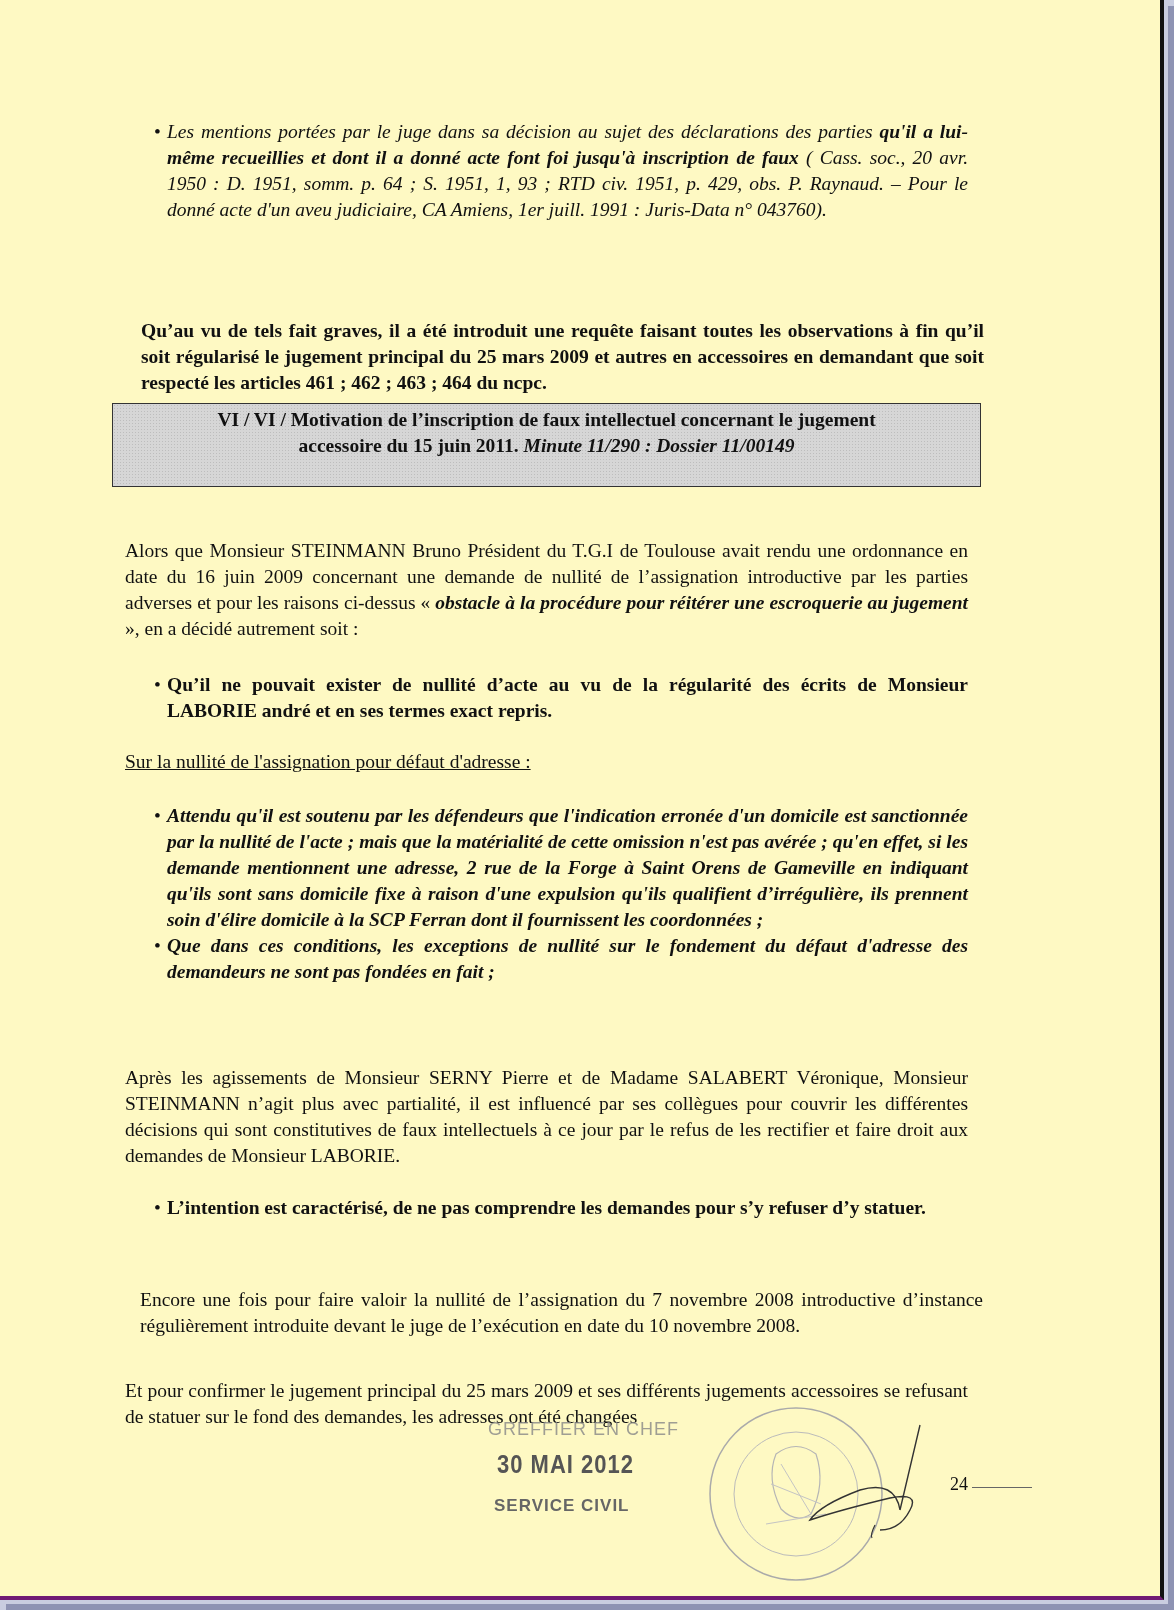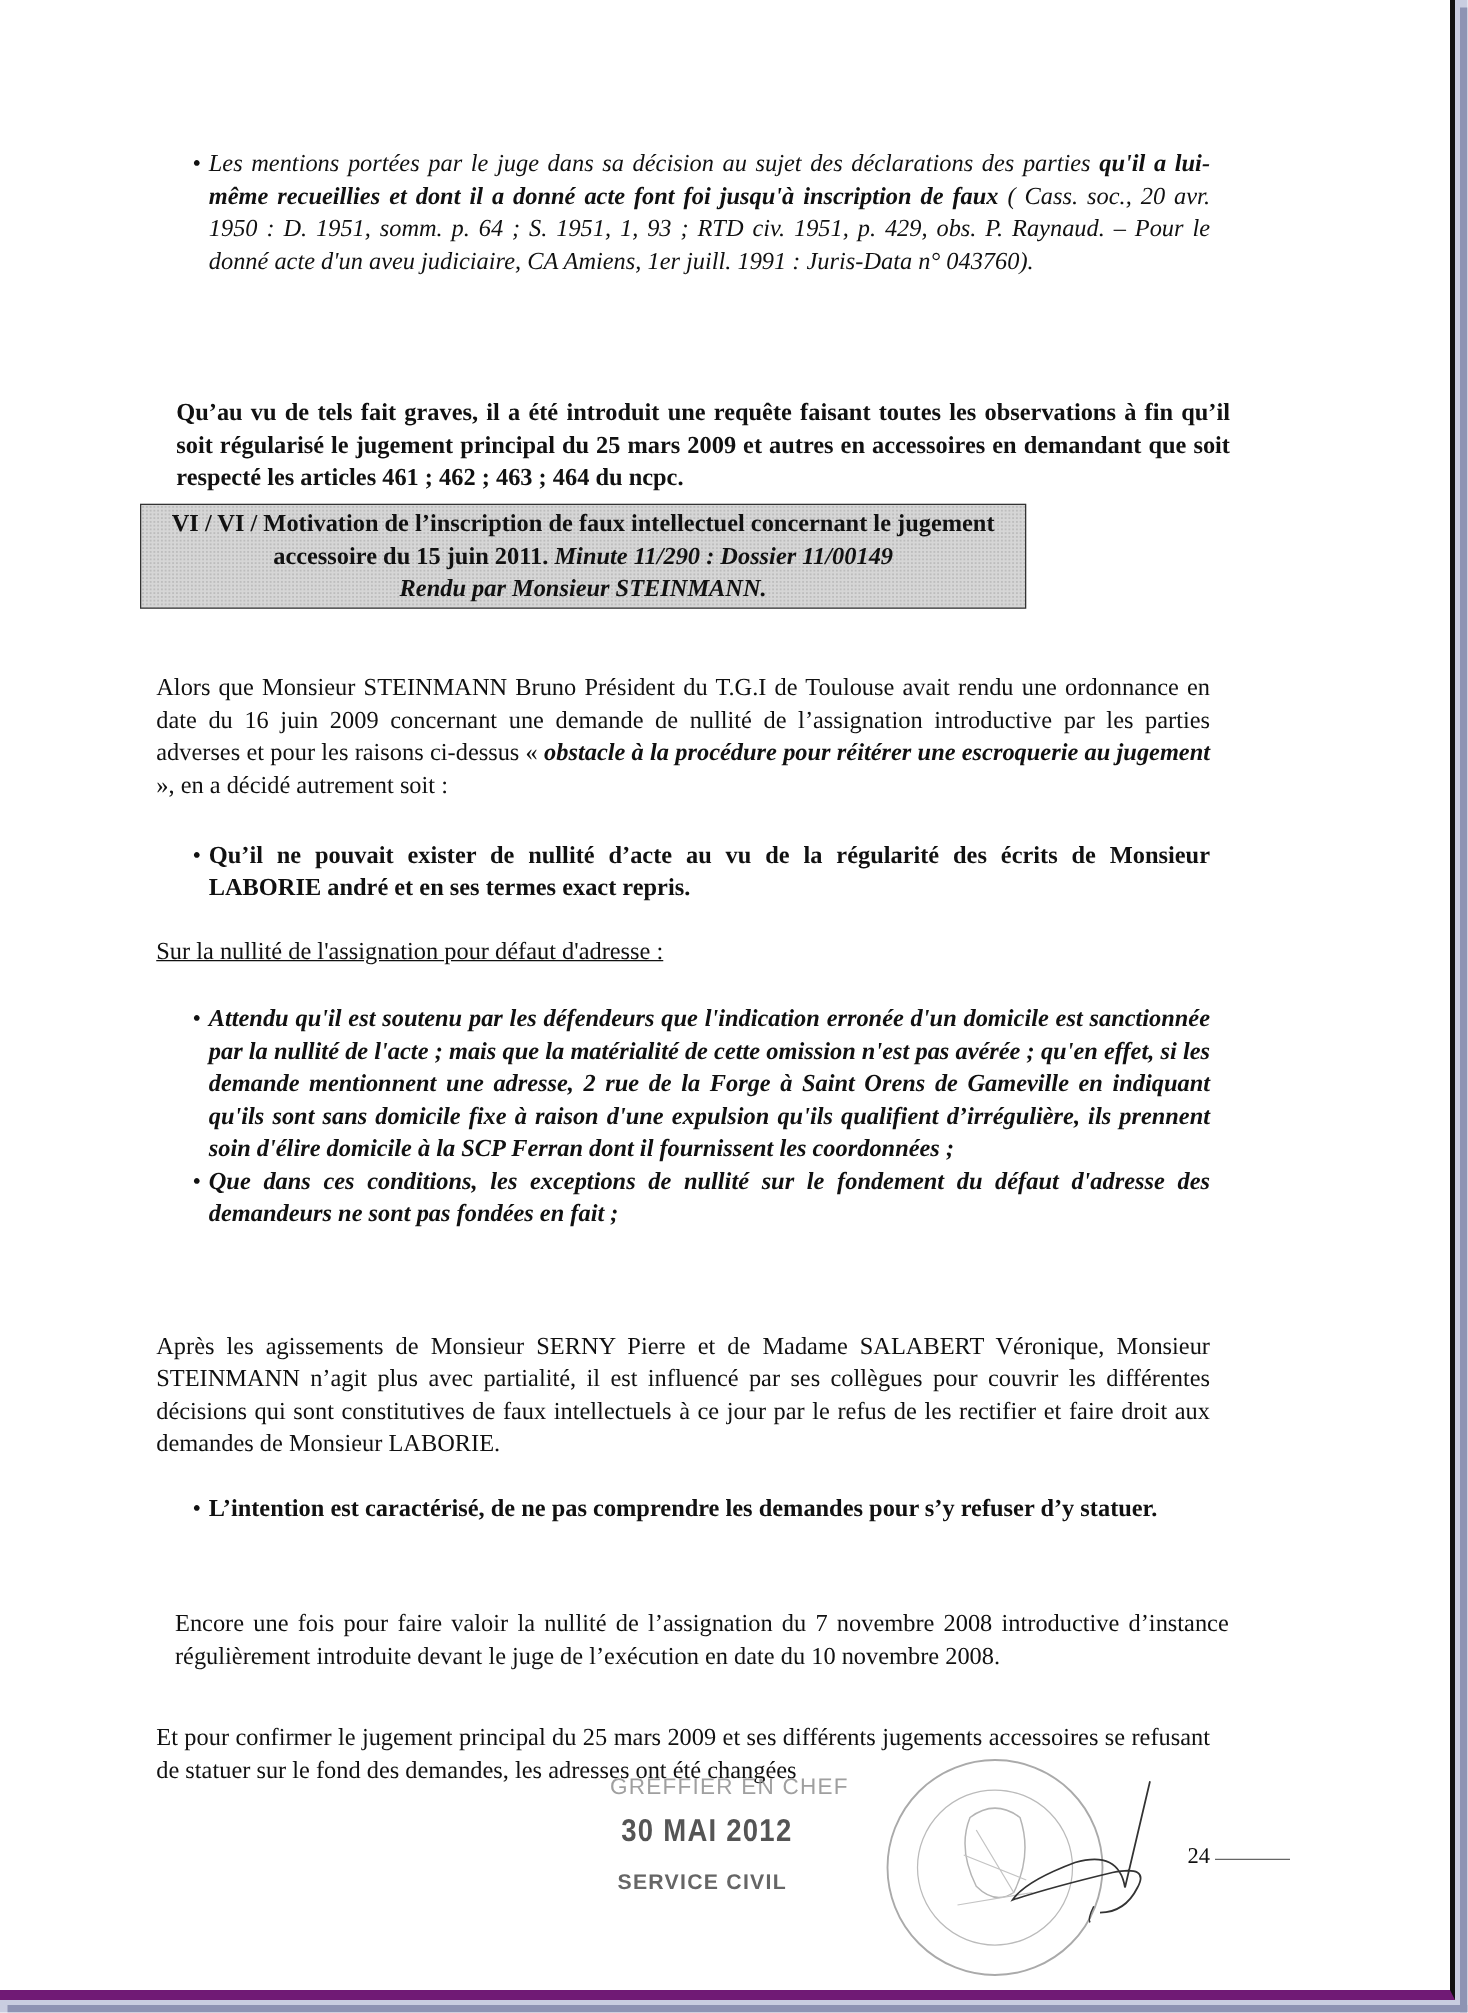--- a/index.html
+++ b/index.html
@@ -1,35 +1,35 @@
 <!DOCTYPE html>
 <html><head>
 <meta charset="utf-8">
 <style>
   html, body { margin:0; padding:0; }
   body {
     width:1174px; height:1610px; background:#c9cde0; position:relative; overflow:hidden;
     font-family:"Liberation Serif", "DejaVu Serif", serif; color:#111;
   }
   .page {
-    position:absolute; left:0; top:0; width:1164px; height:1600px; background:#ffffff;
-    border-right:4px solid #111; border-bottom:8px solid #701a75; box-sizing:border-box;
+    position:absolute; left:0; top:0; width:1164px; height:1600px; background:#fef9c3;
+    border-right:4px solid #111; border-bottom:4px solid #701a75; box-sizing:border-box;
   }
   .shadow-r { position:absolute; left:1168px; top:6px; width:6px; height:1604px; background:#8e93b3; }
   .shadow-b { position:absolute; left:6px; top:1604px; width:1168px; height:6px; background:#8e93b3; }
   .content { position:absolute; left:125px; top:0; width:843px; font-size:19.5px; line-height:26px; }
   .bullet-list { margin:0; padding:0; list-style:none; }
   .bullet-list li { position:relative; padding-left:42px; text-align:justify; }
   .bullet-list li::before { content:"•"; position:absolute; left:29px; top:0; font-style:normal; font-weight:normal; }
   .blk { position:absolute; left:0; width:843px; text-align:justify; }
   .it { font-style:italic; }
   .b { font-weight:bold; }
   .u { text-decoration:underline; }
   .heading-box {
-    position:absolute; left:-13px; top:403px; width:709px; height:84px; box-sizing:border-box;
+    position:absolute; left:-13px; top:403px; width:869px; height:84px; box-sizing:border-box;
     border:1.5px solid #333; background:#d6d6d6; text-align:center; font-weight:bold;
     font-size:19.5px; line-height:26px; padding-top:3px;
     background-image: radial-gradient(#bdbdbd 0.6px, transparent 0.8px);
     background-size:3px 3px;
   }
   .stamp { position:absolute; font-family:"Liberation Sans", "DejaVu Sans", sans-serif; color:#555; letter-spacing:1px; }
   .stamp-greffier { left:488px; top:1419px; font-size:18px; color:#888; opacity:0.8; }
   .stamp-date { left:497px; top:1452px; font-size:22px; font-weight:bold; color:#555; transform:scaleY(1.15); }
   .stamp-service { left:494px; top:1496px; font-size:17px; font-weight:bold; color:#666; }
   .seal { position:absolute; left:706px; top:1404px; width:180px; height:180px; }
@@ -47,21 +47,20 @@
       <li>
         <span class="it">Les mentions portées par le juge dans sa décision au sujet des déclarations des parties </span><span class="it b">qu'il a lui-même recueillies et dont il a donné acte font foi jusqu'à inscription de faux</span><span class="it"> ( Cass. soc., 20 avr. 1950 : D. 1951, somm. p. 64 ; S. 1951, 1, 93 ; RTD civ. 1951, p. 429, obs. P. Raynaud. – Pour le donné acte d'un aveu judiciaire, CA Amiens, 1er juill. 1991 : Juris-Data n° 043760).</span>
       </li>
     </ul>
 
     <p class="blk b" style="top:302px; margin:16px;">Qu’au vu de tels fait graves, il a été introduit une requête faisant toutes les observations à fin qu’il soit régularisé le jugement principal du 25 mars 2009 et autres en accessoires en demandant que soit respecté les articles 461 ; 462 ; 463 ; 464 du ncpc.</p>
 
     <div class="heading-box">
       <div>VI / VI / Motivation de l’inscription de faux intellectuel concernant le jugement</div>
       <div><span>accessoire du 15 juin 2011. </span><span class="it">Minute 11/290 :  Dossier 11/00149</span></div>
-      <div class="it">Rendu par Monsieur STEINMANN.</div>
     </div>
 
     <p class="blk" style="top:538px; margin:0;"><span>Alors que Monsieur STEINMANN Bruno Président du T.G.I de Toulouse avait rendu une ordonnance en date du 16 juin 2009 concernant une demande de nullité de l’assignation introductive par les parties adverses et pour les raisons ci-dessus « </span><span class="it b">obstacle à la procédure pour réitérer une escroquerie au jugement</span><span> », en a décidé autrement soit :</span></p>
 
     <ul class="bullet-list blk b" style="top:672px;">
       <li>Qu’il ne pouvait exister de nullité d’acte au vu de la régularité des écrits de Monsieur LABORIE andré et en ses termes exact repris.</li>
     </ul>
 
     <p class="blk u" style="top:749px; margin:0; width:auto;">Sur la nullité de l'assignation pour défaut d'adresse :</p>
 

